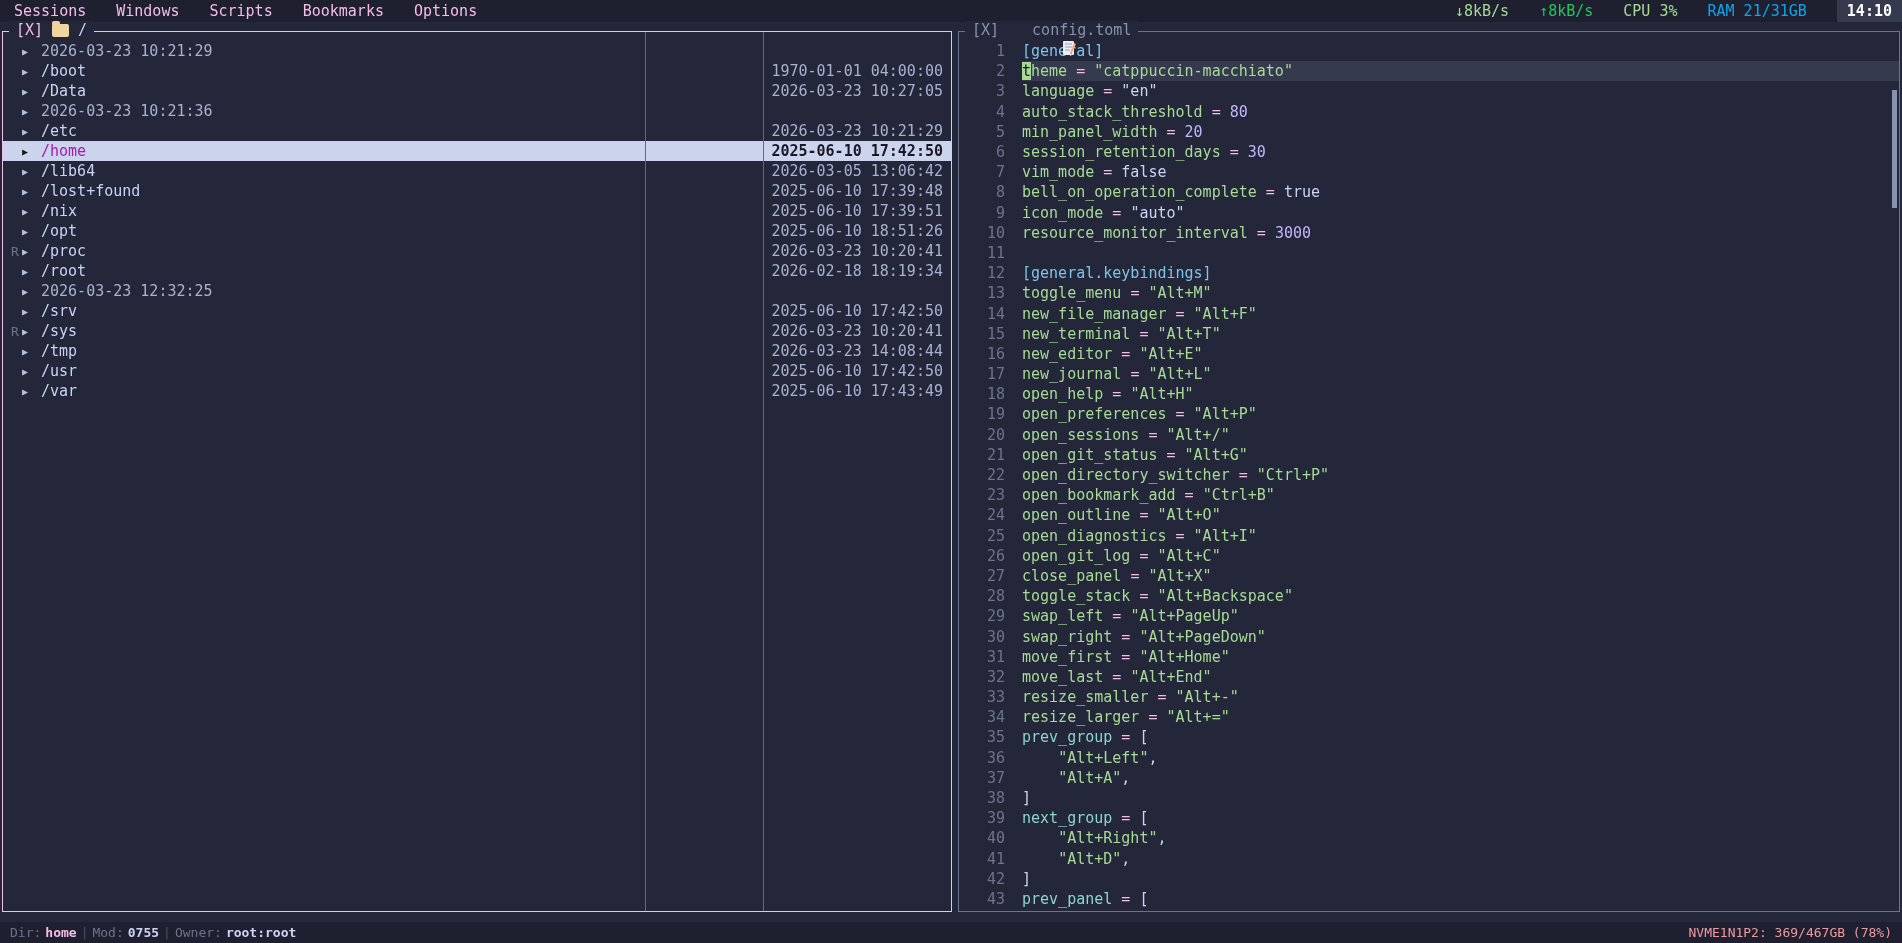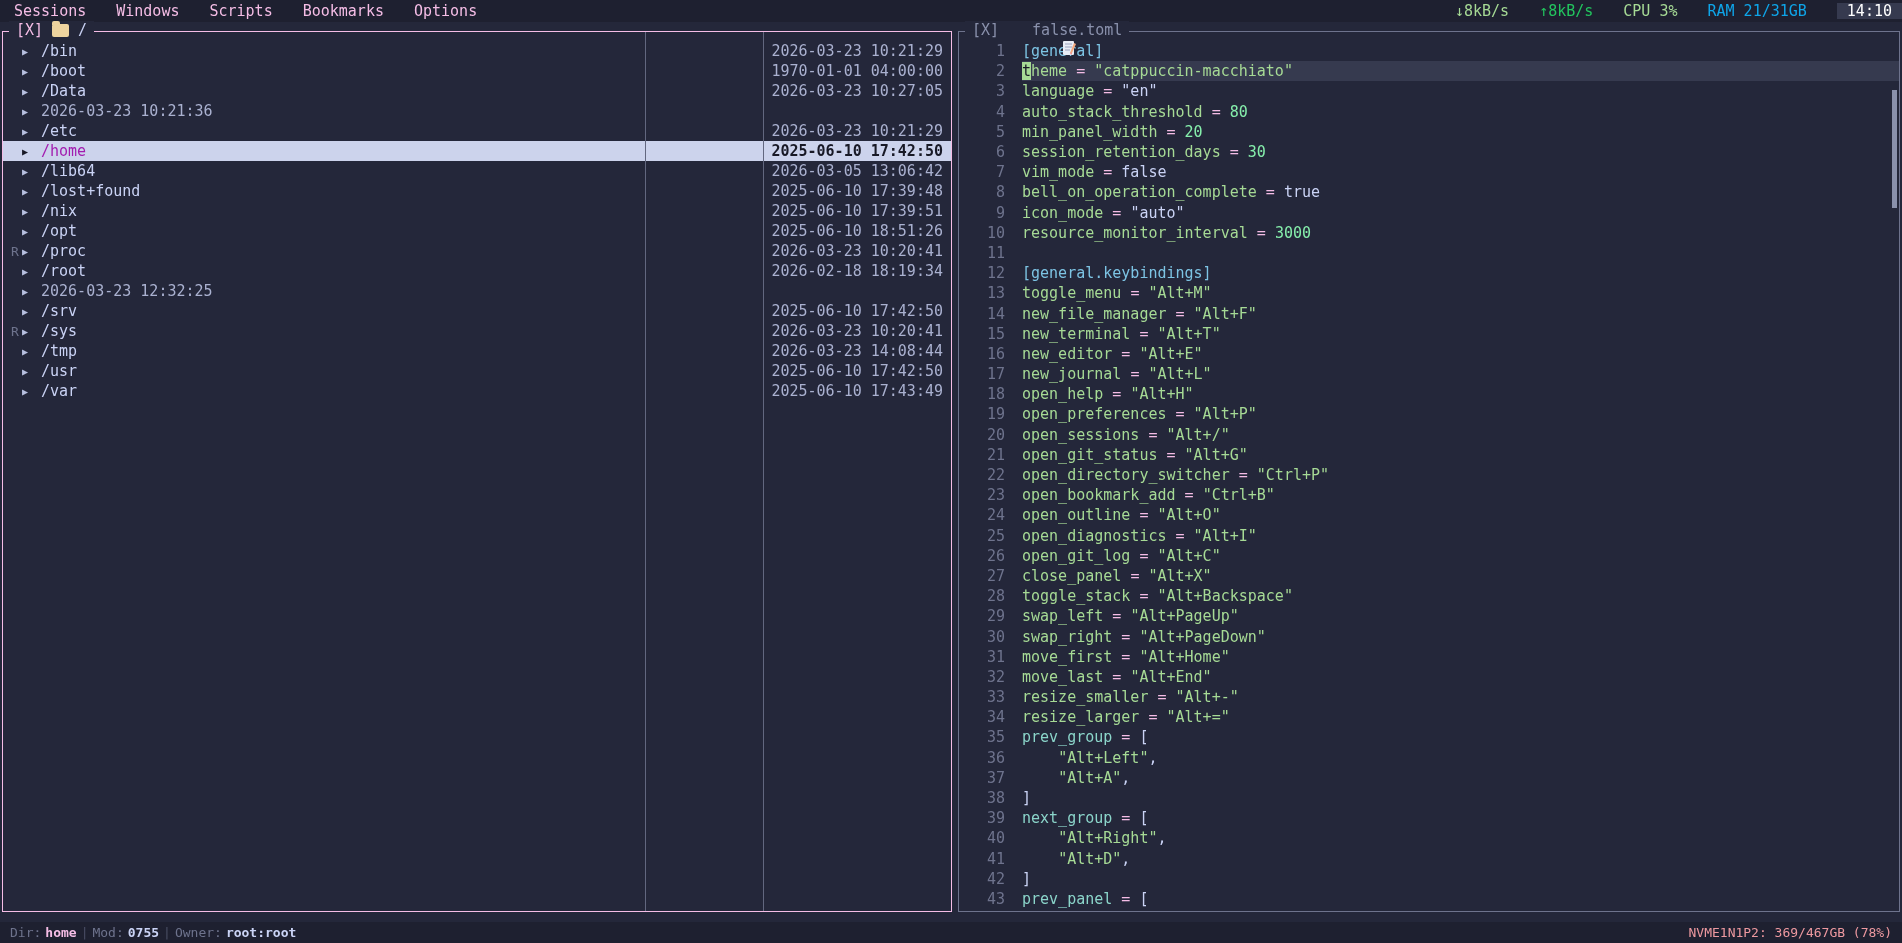--- a/index.html
+++ b/index.html
@@ -9,21 +9,21 @@
   
   .menubar { position:absolute; left:0; top:0; width:1902px; height:22px;
     background:#1e2030; display:flex; align-items:center; justify-content:space-between; }
   .menu-left { display:flex; gap:30px; padding-left:14px; }
   .menu-item { color:#f5bde6; cursor:default; }
   .menu-right { display:flex; gap:30px; align-items:center; padding-right:0; height:22px; }
   .stat-down { color:#a6da95; }
   .stat-up { color:#22c55e; }
   .stat-cpu { color:#a6da95; }
   .stat-ram { color:#0ea5e9; }
-  .stat-clock { background:#363a4f; color:#ffffff; font-weight:normal; height:16px;
+  .stat-clock { background:#363a4f; color:#ffffff; font-weight:bold; height:22px;
     display:flex; align-items:center; padding:0 10px; }
 
   
   .panel { position:absolute; top:31px; height:881px; background:#24273a; }
   .panel-title { position:absolute; top:-11px; left:6px; display:flex; align-items:center;
     gap:9px; background:#24273a; padding:0 7px; z-index:5; white-space:pre; }
 
   .fm-panel { left:2px; width:950px; border:1px solid #f5bde6; }
   .fm-panel .panel-title .close-btn { color:#f5bde6; }
   .fm-path { color:#cad3f5; }
@@ -60,21 +60,21 @@
   .eline { height:20.2px; display:flex; align-items:center; white-space:pre; }
   .eline .lnum { width:46px; text-align:right; color:#6e738d; flex:none; }
   .eline .lcode { margin-left:17px; flex:1; height:20.2px; display:flex; align-items:center; }
   .eline.cur .lcode { background:#363a4f; }
   .t-sec  { color:#7dc4e4; }
   .t-key  { color:#a6da95; }
   .t-tkey { color:#8bd5ca; }
   .t-eq   { color:#f5bde6; }
   .t-str  { color:#a6da95; }
   .t-txt  { color:#cad3f5; }
-  .t-num  { color:#86efac;text-align:center; }
+  .t-num  { color:#c4b5fd;text-align:center; }
   .t-cur  { background:#a6da95; color:#181926; }
 
   .scrollbar-thumb { position:absolute; right:2px; top:58px; width:5px; height:118px;
     background:#8a91ac; z-index:6; }
 
   
   .statusbar { position:absolute; left:0; top:922px; width:1902px; height:21px;
     background:#1e2030; display:flex; align-items:center; justify-content:space-between;
     font-size:13px; padding:0 10px; }
   .sb-left { display:flex; gap:4px; align-items:center; }
@@ -104,21 +104,21 @@
   </div>
 </div>
 
 <div class="panel fm-panel">
   <div class="panel-title">
     <span class="close-btn">[X]</span>
     <span class="icon-folder"></span>
     <span class="fm-path">/</span>
   </div>
   <div class="file-rows" id="file-rows">
-      <div class="frow"><span class="rmark"></span><span class="tri">▶</span><span class="fname">/bin</span><span class="fdate">2026-03-23 10:21:29</span></div>
+      <div class="frow"><span class="rmark"></span><span class="tri">▶</span><span class="fdate">2026-03-23 10:21:29</span></div>
       <div class="frow"><span class="rmark"></span><span class="tri">▶</span><span class="fname">/boot</span><span class="fdate">1970-01-01 04:00:00</span></div>
       <div class="frow"><span class="rmark"></span><span class="tri">▶</span><span class="fname">/Data</span><span class="fdate">2026-03-23 10:27:05</span></div>
       <div class="frow"><span class="rmark"></span><span class="tri">▶</span><span class="fdate">2026-03-23 10:21:36</span></div>
       <div class="frow"><span class="rmark"></span><span class="tri">▶</span><span class="fname">/etc</span><span class="fdate">2026-03-23 10:21:29</span></div>
       <div class="frow sel"><span class="rmark"></span><span class="tri">▶</span><span class="fname">/home</span><span class="fdate">2025-06-10 17:42:50</span></div>
       <div class="frow"><span class="rmark"></span><span class="tri">▶</span><span class="fname">/lib64</span><span class="fdate">2026-03-05 13:06:42</span></div>
       <div class="frow"><span class="rmark"></span><span class="tri">▶</span><span class="fname">/lost+found</span><span class="fdate">2025-06-10 17:39:48</span></div>
       <div class="frow"><span class="rmark"></span><span class="tri">▶</span><span class="fname">/nix</span><span class="fdate">2025-06-10 17:39:51</span></div>
       <div class="frow"><span class="rmark"></span><span class="tri">▶</span><span class="fname">/opt</span><span class="fdate">2025-06-10 18:51:26</span></div>
       <div class="frow"><span class="rmark">R</span><span class="tri">▶</span><span class="fname">/proc</span><span class="fdate">2026-03-23 10:20:41</span></div>
@@ -140,21 +140,21 @@
     <span class="icon-memo">
       <svg width="15" height="16" viewBox="0 0 15 16">
         <rect x="1" y="1" width="11" height="14" rx="1" fill="#e8ecf5"></rect>
         <line x1="3" y1="4" x2="10" y2="4" stroke="#9aa2bd" stroke-width="1"></line>
         <line x1="3" y1="7" x2="10" y2="7" stroke="#9aa2bd" stroke-width="1"></line>
         <line x1="3" y1="10" x2="8" y2="10" stroke="#9aa2bd" stroke-width="1"></line>
         <polygon points="14,4 10,13 9,15 8.2,12.6 12,3" fill="#f5a97f"></polygon>
         <polygon points="9,15 8.2,12.6 10,13" fill="#ed8796"></polygon>
       </svg>
     </span>
-    <span class="ed-title">false.toml</span>
+    <span class="ed-title">config.toml</span>
   </div>
   <div class="ed-lines" id="ed-lines">
       <div class="eline"><span class="lnum">1</span><span class="lcode"><span class="t-sec" style="white-space: pre;">[general]</span></span></div>
       <div class="eline cur"><span class="lnum">2</span><span class="lcode"><span class="t-cur" style="white-space: pre;">t</span><span class="t-key" style="white-space: pre;">heme</span><span class="t-txt" style="white-space: pre;"> </span><span class="t-eq" style="white-space: pre;">=</span><span class="t-txt" style="white-space: pre;"> </span><span class="t-str" style="white-space: pre;">"catppuccin-macchiato"</span></span></div>
       <div class="eline"><span class="lnum">3</span><span class="lcode"><span class="t-key" style="white-space: pre;">language</span><span class="t-txt" style="white-space: pre;"> </span><span class="t-eq" style="white-space: pre;">=</span><span class="t-txt" style="white-space: pre;"> </span><span class="t-txt" style="white-space: pre;">"en"</span></span></div>
       <div class="eline"><span class="lnum">4</span><span class="lcode"><span class="t-key" style="white-space: pre;">auto_stack_threshold</span><span class="t-txt" style="white-space: pre;"> </span><span class="t-eq" style="white-space: pre;">=</span><span class="t-txt" style="white-space: pre;"> </span><span class="t-num" style="white-space: pre;">80</span></span></div>
       <div class="eline"><span class="lnum">5</span><span class="lcode"><span class="t-key" style="white-space: pre;">min_panel_width</span><span class="t-txt" style="white-space: pre;"> </span><span class="t-eq" style="white-space: pre;">=</span><span class="t-txt" style="white-space: pre;"> </span><span class="t-num" style="white-space: pre;">20</span></span></div>
       <div class="eline"><span class="lnum">6</span><span class="lcode"><span class="t-key" style="white-space: pre;">session_retention_days</span><span class="t-txt" style="white-space: pre;"> </span><span class="t-eq" style="white-space: pre;">=</span><span class="t-txt" style="white-space: pre;"> </span><span class="t-num" style="white-space: pre;">30</span></span></div>
       <div class="eline"><span class="lnum">7</span><span class="lcode"><span class="t-key" style="white-space: pre;">vim_mode</span><span class="t-txt" style="white-space: pre;"> </span><span class="t-eq" style="white-space: pre;">=</span><span class="t-txt" style="white-space: pre;"> </span><span class="t-txt" style="white-space: pre;">false</span></span></div>
       <div class="eline"><span class="lnum">8</span><span class="lcode"><span class="t-key" style="white-space: pre;">bell_on_operation_complete</span><span class="t-txt" style="white-space: pre;"> </span><span class="t-eq" style="white-space: pre;">=</span><span class="t-txt" style="white-space: pre;"> </span><span class="t-txt" style="white-space: pre;">true</span></span></div>

